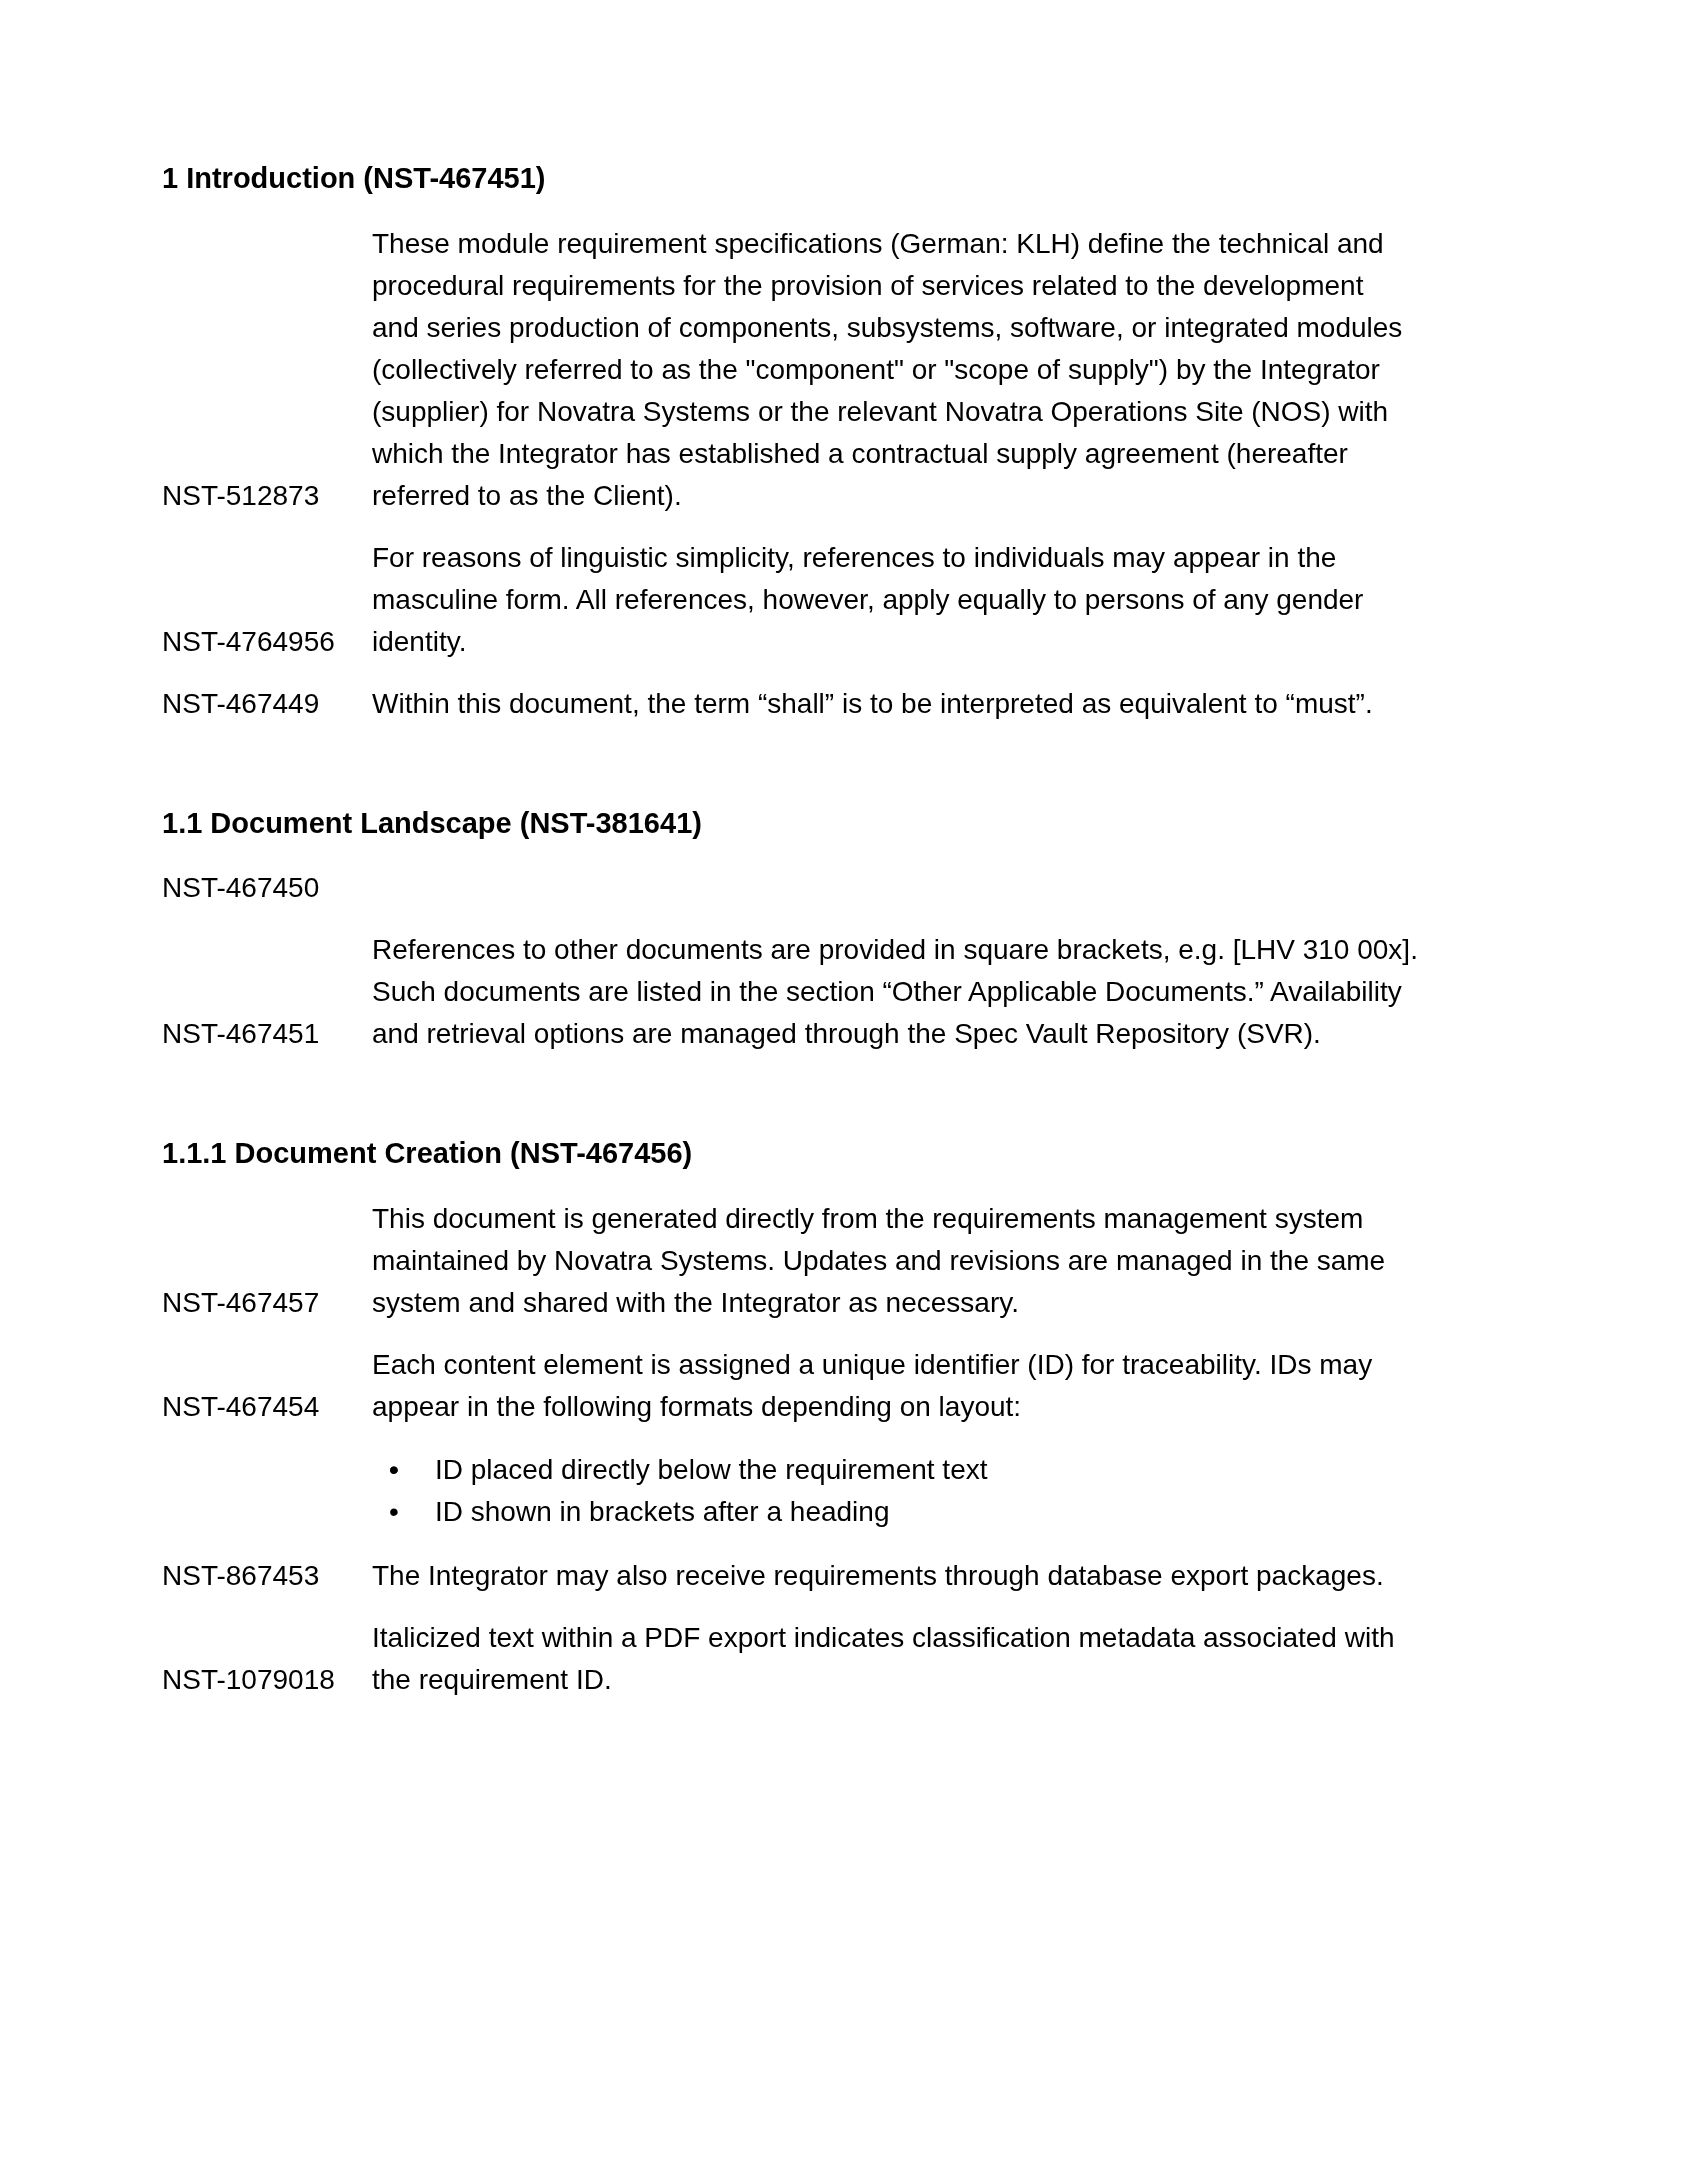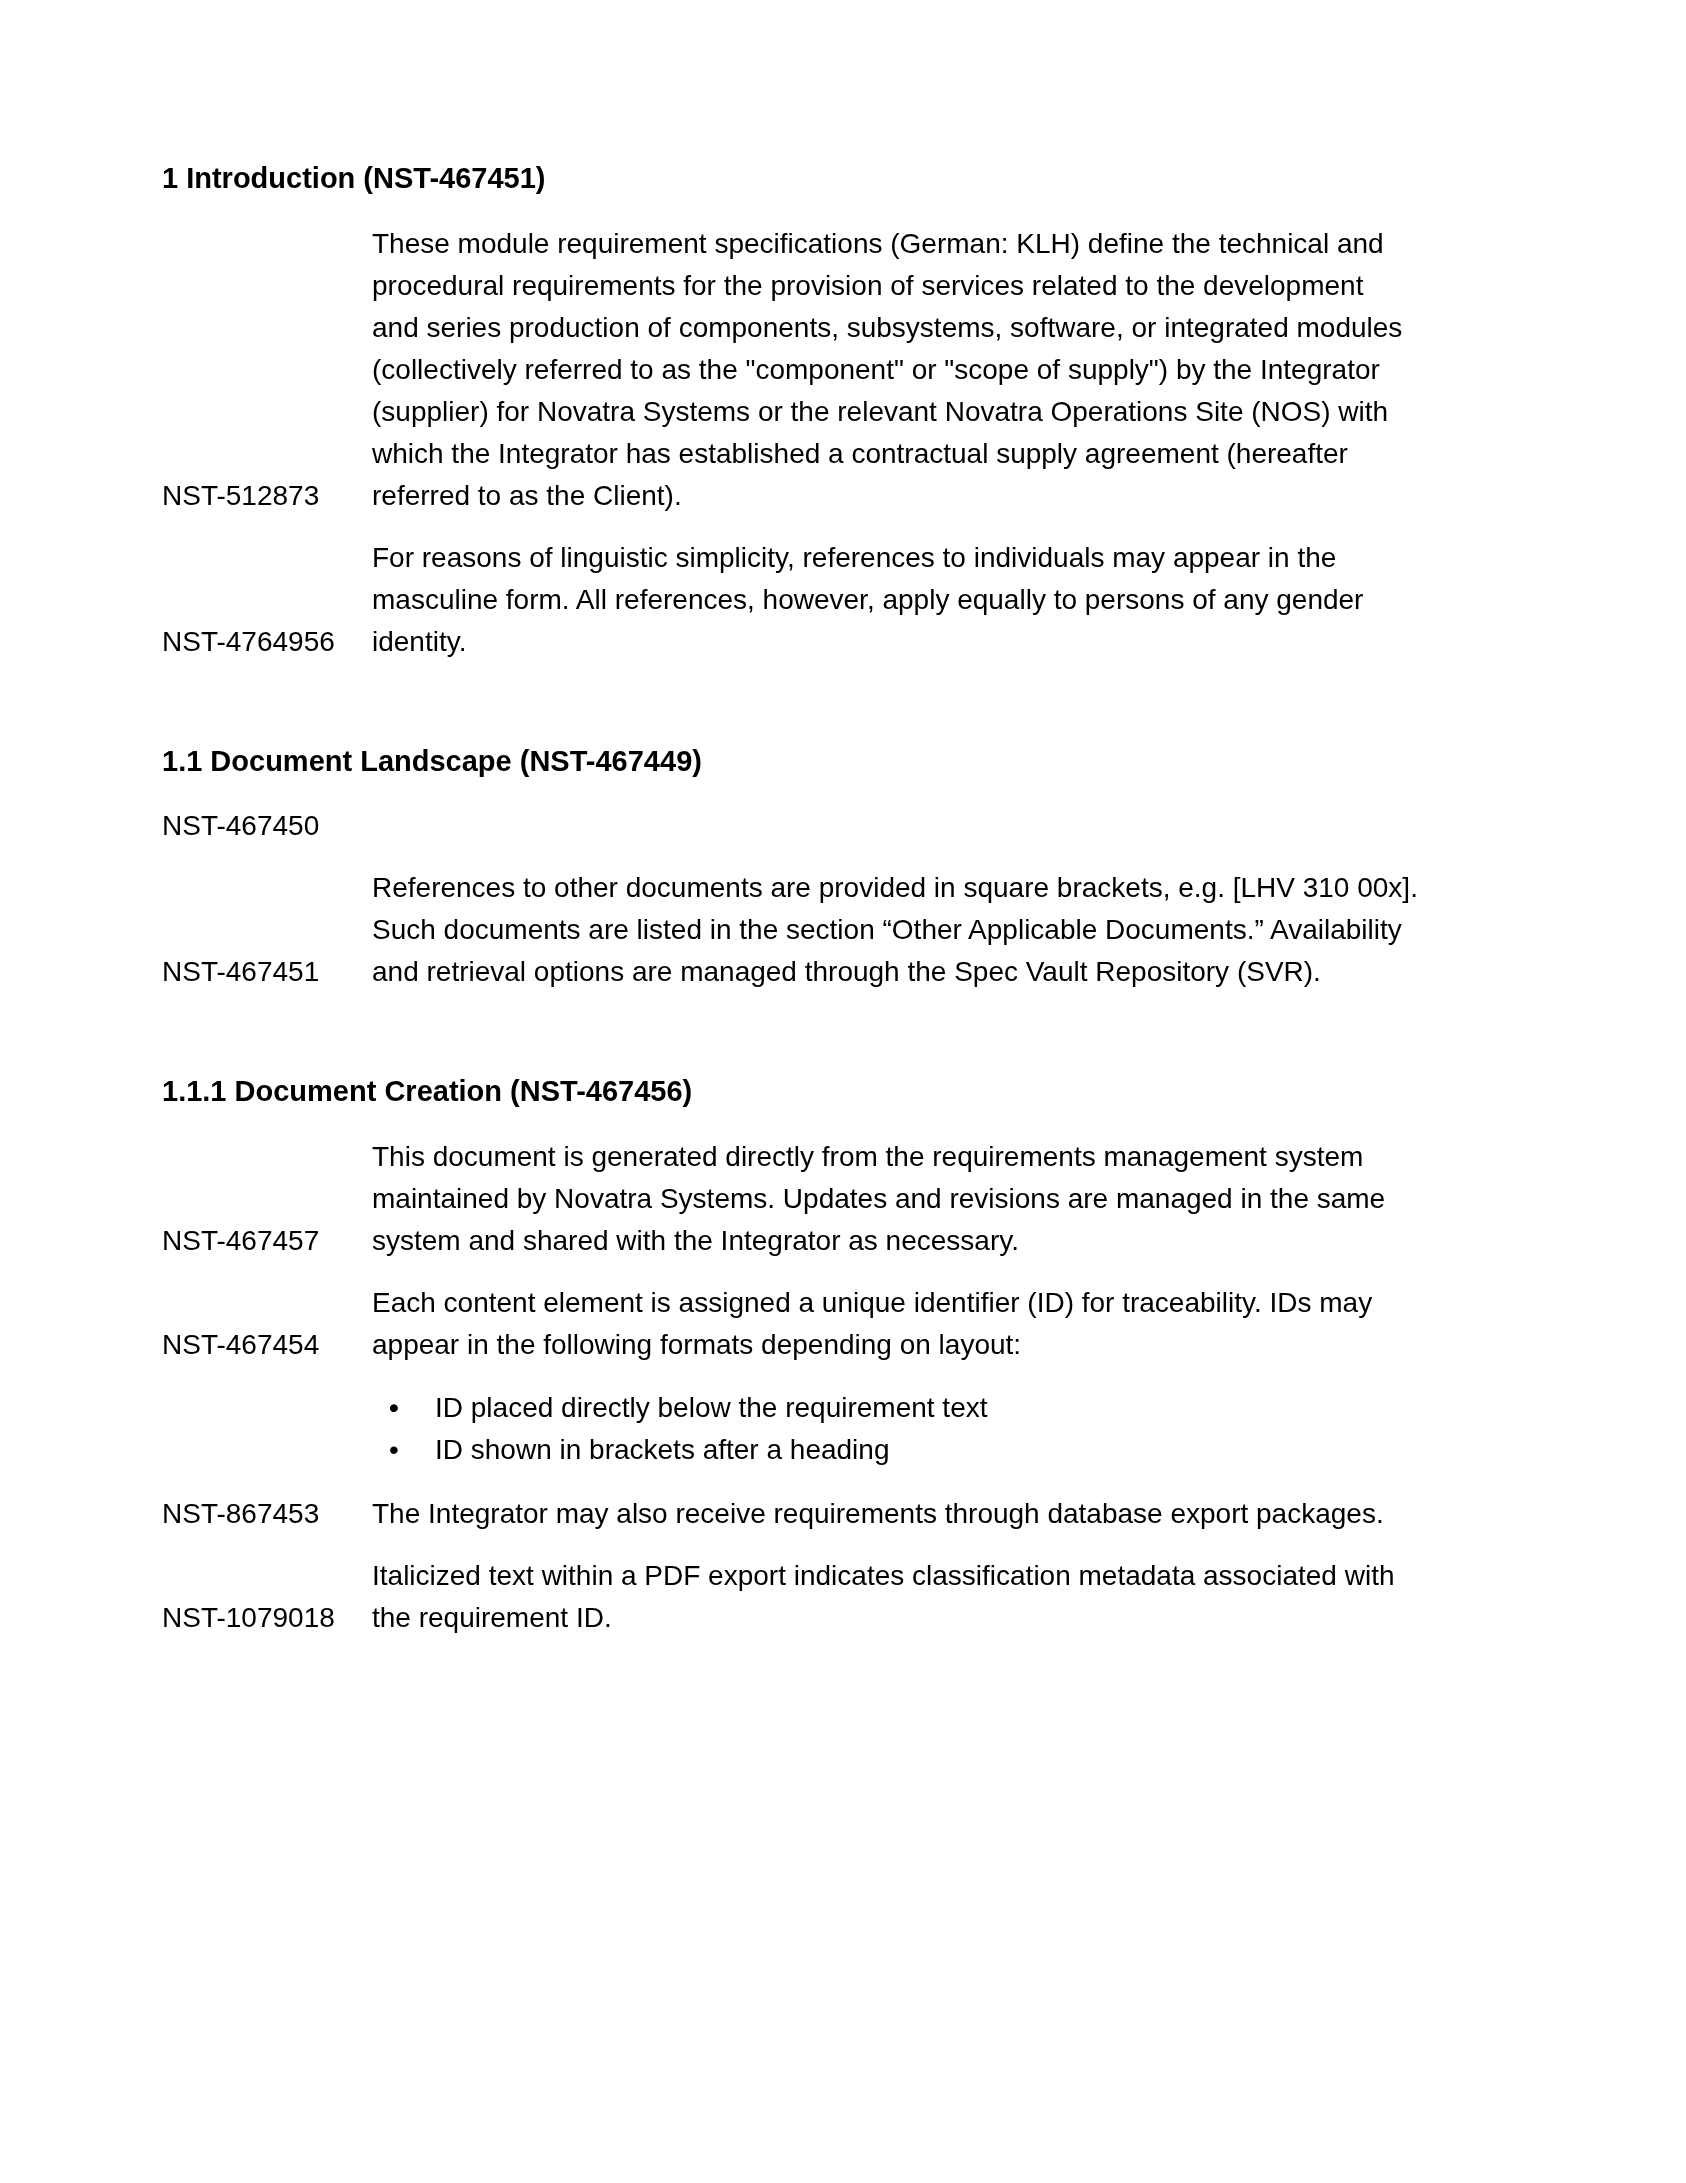--- a/index.html
+++ b/index.html
@@ -77,22 +77,26 @@
 referred to as the Client).</div>
   </div>
 
   <div class="req">
     <div class="req-id">NST-4764956</div>
     <div class="req-text">For reasons of linguistic simplicity, references to individuals may appear in the
 masculine form. All references, however, apply equally to persons of any gender
 identity.</div>
   </div>
 
+  <div class="req">
+    <div class="req-id">NST-467449</div>
+    <div class="req-text">Within this document, the term “shall” is to be interpreted as equivalent to “must”.</div>
+  </div>
 
-  <div class="heading">1.1 Document Landscape (NST-467449)</div>
+  <div class="heading">1.1 Document Landscape (NST-381641)</div>
 
   <div class="req">
     <div class="req-id">NST-467450</div>
   </div>
 
   <div class="req">
     <div class="req-id">NST-467451</div>
     <div class="req-text">References to other documents are provided in square brackets, e.g. [LHV 310 00x].
 Such documents are listed in the section “Other Applicable Documents.” Availability
 and retrieval options are managed through the Spec Vault Repository (SVR).</div>

